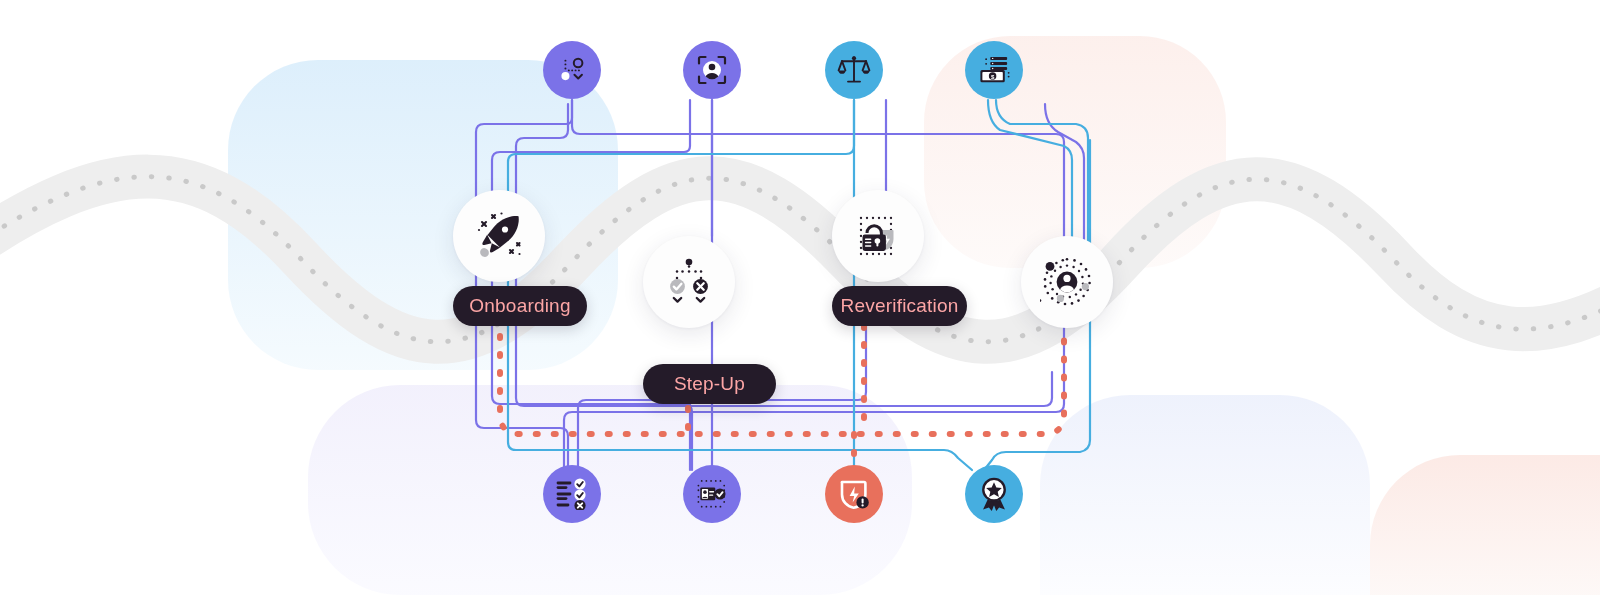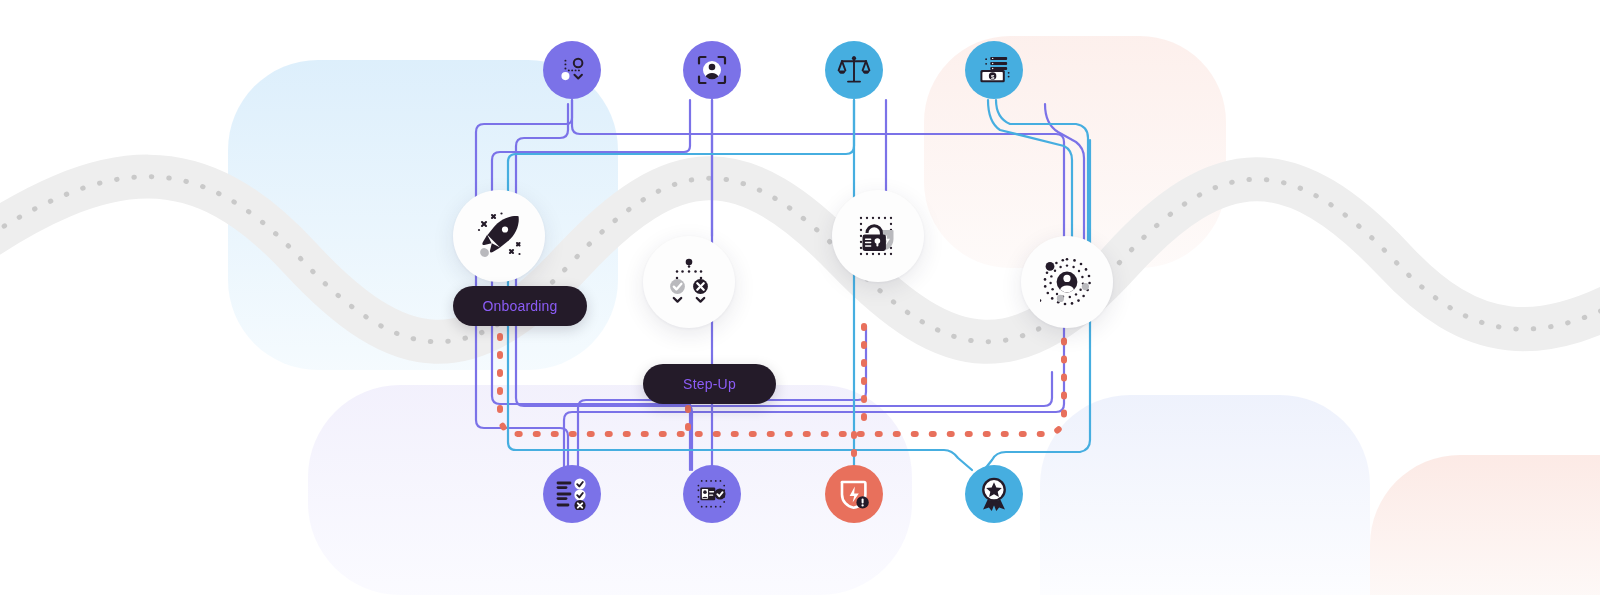--- a/index.html
+++ b/index.html
@@ -35,28 +35,28 @@
   .node.big{width:92px;height:92px;background:#fdfdfd;box-shadow:0 6px 22px rgba(40,40,70,.10), 0 1px 3px rgba(40,40,70,.05);}
   .node.purple{background:#7b72e8;}
   .node.blue{background:#46aee0;}
   .node.red{background:#e8705c;}
   .node svg{display:block;}
 
   
   .pill{
     position:absolute;
     background:#241b29;
-    color:#8b5cf6;
+    color:#fca5a5;
     border-radius:22px;
     height:40px;
     display:flex;
     align-items:center;
     justify-content:center;
     padding:0 20px;
-    font-size:14px;
+    font-size:19px;
     letter-spacing:.2px;
     white-space:nowrap;
     box-shadow:0 4px 14px rgba(30,20,40,.18);
     z-index:4;
     text-align:right;
   }
 </style>
 </head>
 <body>
 
@@ -499,15 +499,18 @@
         </svg>
       </span>
     </div>
 
     <div class="pill" style="left:453px;top:286px;width:94px;">
       <span>Onboarding</span>
     </div>
     <div class="pill" style="left:643px;top:352px;width:93px;margin-top:12px;">
       <span>Step-Up</span>
     </div>
+    <div class="pill" style="left:832px;top:286px;width:95px;">
+      <span>Reverification</span>
+    </div>
 
   </div>
 </div>
 
 </body></html>

